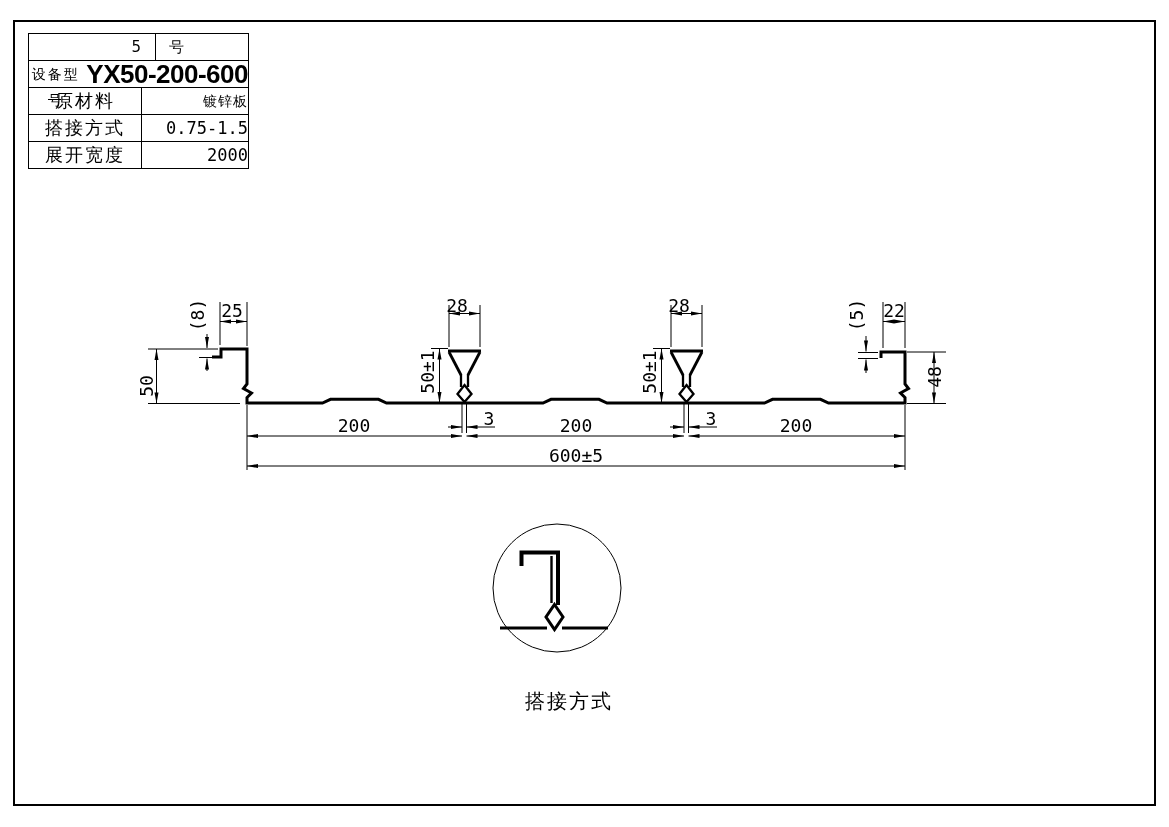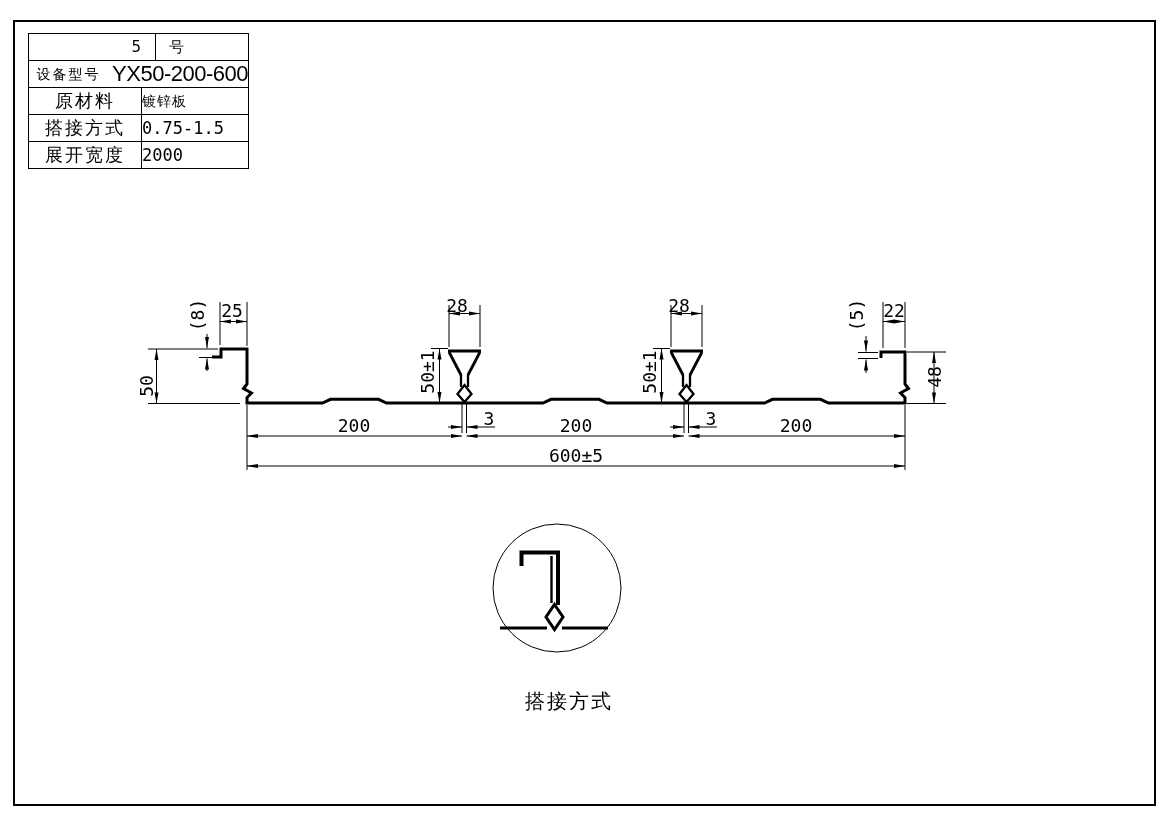--- a/index.html
+++ b/index.html
@@ -8,27 +8,27 @@
   
   .sheet-border{position:absolute;left:13px;top:20px;width:1139px;height:782px;
                 border:2.5px solid #000;}
   
   .titleblock{position:absolute;left:28px;top:33px;width:219px;
               border:1.5px solid #000;background:#fff;}
   .tb-row{display:flex;height:26px;line-height:26px;border-top:1px solid #000;}
   .tb-row:first-child{border-top:none;}
   .tb-c1{width:112px;border-right:1px solid #000;text-align:center;
          font-size:18px;letter-spacing:2px;}
-  .tb-c2{flex:1;text-align:left;font-size:14px;letter-spacing:1px;}
+  .tb-c2{flex:1;text-align:right;font-size:14px;letter-spacing:1px;}
   .tb-c2.num{font-family:"DejaVu Sans Mono",monospace;letter-spacing:0;font-size:17px;}
   .tb-row.merged .tb-c1{text-align:right;padding-right:14px;letter-spacing:0;font-size:15px;}
   .tb-row.merged .tb-c2{text-align:left;padding-left:13px;font-size:15px;}
   .tb-row.model .tb-c1{border-right:none;font-size:14px;}
-  .tb-row.model .tb-c2{font-family:"Liberation Sans",sans-serif;font-weight:normal;
-                       font-size:22px;letter-spacing:-0.5px;white-space:nowrap;
+  .tb-row.model .tb-c2{font-family:"Liberation Sans",sans-serif;font-weight:bold;
+                       font-size:26px;letter-spacing:-0.5px;white-space:nowrap;
                        overflow:visible;text-align:left;padding-left:4px;}
   
   .drawing{position:absolute;left:0;top:0;}
   .profile{stroke:#000;stroke-width:3;fill:none;stroke-linejoin:miter;stroke-linecap:butt;}
   .ribside{stroke:#000;stroke-width:2.8;fill:none;}
   .stem{stroke:#000;stroke-width:2.3;fill:none;}
   .crimp{stroke:#000;stroke-width:2.3;fill:#fff;}
   .thin{stroke:#000;stroke-width:1;fill:none;}
   .dimtxt{font-family:"DejaVu Sans Mono",monospace;font-size:18px;fill:#000;}
   .cjk{font-family:"DejaVu Sans",sans-serif;font-size:20px;fill:#000;letter-spacing:2px;}

